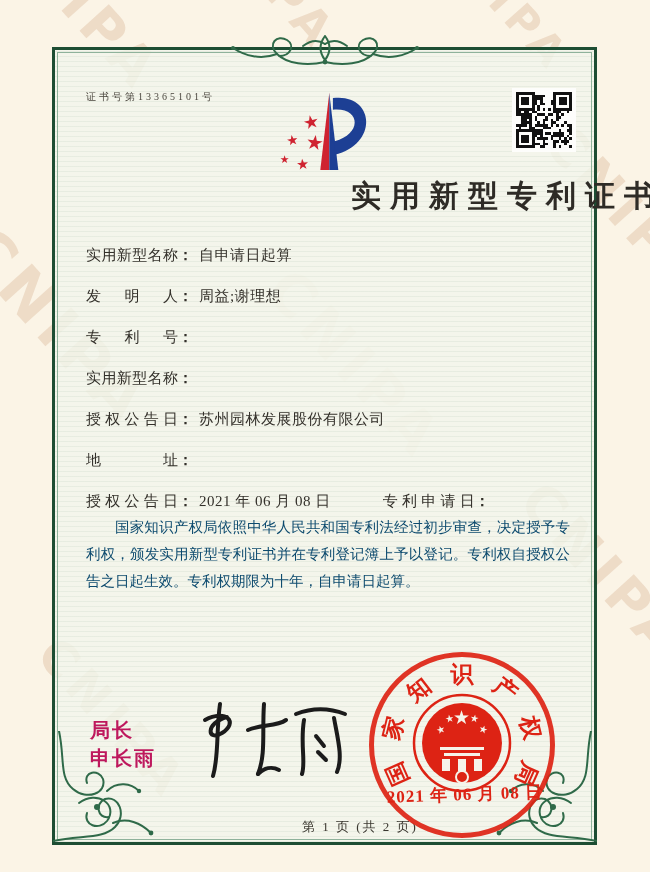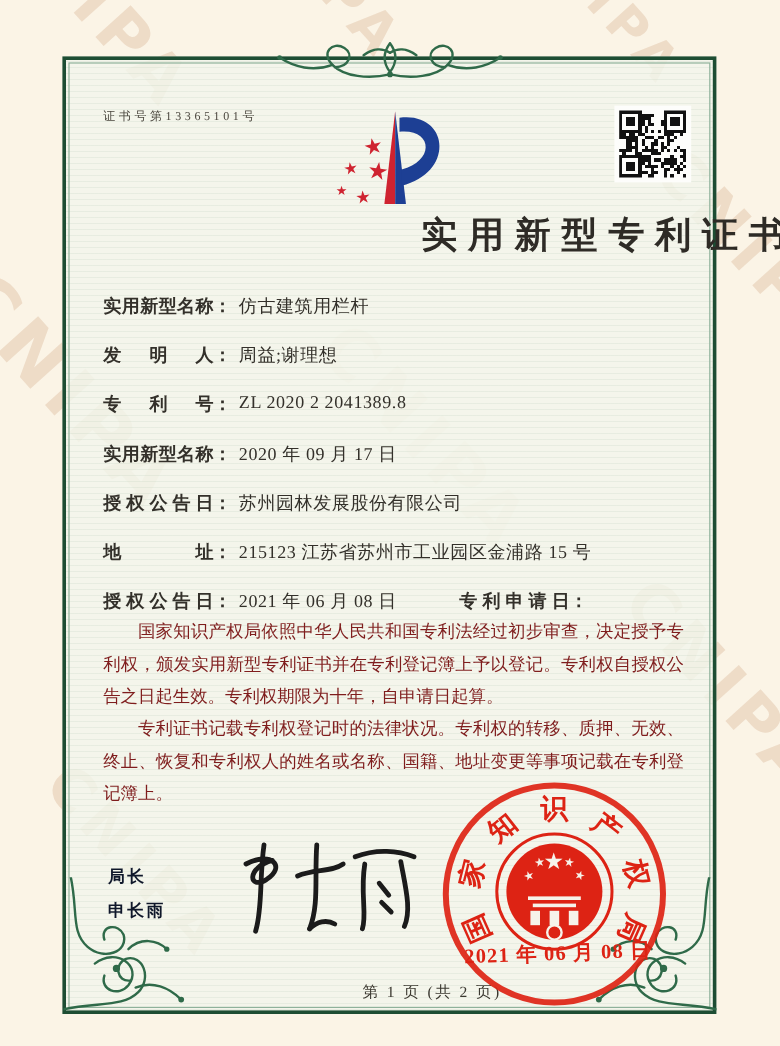--- a/index.html
+++ b/index.html
@@ -52,36 +52,36 @@
   }
   .title{
     position:absolute;left:13px;top:176px;width:100%;text-align:right;
     font-size:30px;font-weight:bold;letter-spacing:9px;color:#2e2b26;z-index:4;
   }
   
   .fields{position:absolute;left:86px;top:246px;width:482px;z-index:4;font-size:15px;}
   .row{height:41px;display:flex;align-items:flex-start;}
   .f-label{
     display:inline-block;width:92px;text-align:justify;text-align-last:justify;
-    color:#33302a;font-weight:bold;flex:0 0 92px;
+    color:#33302a;font-weight:normal;flex:0 0 92px;
   }
   .f-colon{font-weight:bold;margin-right:6px;}
   .f-value{letter-spacing:0.5px;}
   .grant-pair2{margin-left:52px;display:flex;}
   
   .paras{
     position:absolute;left:86px;top:514px;width:484px;z-index:4;
-    font-size:14.5px;line-height:1.86;text-align:justify;color:#7f1d1d;
+    font-size:14.5px;line-height:1.86;text-align:justify;color:#0c4a6e;
   }
   .paras p{margin:0;text-indent:2em;}
   
   .signer{
     position:absolute;left:90px;top:716px;z-index:4;
-    font-family:Liberation Sans, sans-serif;
-    font-size:14px;font-weight:bold;color:#0f172a;line-height:28px;letter-spacing:2px;
+    font-family:Liberation Serif, serif;
+    font-size:20px;font-weight:bold;color:#be185d;line-height:28px;letter-spacing:2px;
   }
   .signature{position:absolute;left:192px;top:686px;z-index:4;}
   
   .seal{
     position:absolute;left:369px;top:652px;width:186px;height:186px;border-radius:50%;
     border:5px solid rgba(221,35,20,0.92);box-sizing:border-box;z-index:5;
   }
   .seal-char{
     position:absolute;left:50%;top:50%;width:26px;height:26px;margin:-13px 0 0 -13px;
     text-align:center;font-size:23px;font-weight:bold;color:#dd2314;line-height:26px;
@@ -407,61 +407,57 @@
       <rect x="53.33333333333333" y="53.33333333333333" width="2.6666666666666665" height="2.6666666666666665" fill="#111"></rect>
     </svg>
 </div>
 
 <div class="title">实用新型专利证书</div>
 
 <div class="fields">
   <div class="row">
     <span class="f-label">实用新型名称</span>
       <span class="f-colon">：</span>
-      <span class="f-value">仿古建筑用栏杆</span>
+      <span class="f-value">自申请日起算</span>
   </div>
   <div class="row">
     <span class="f-label">发明人</span>
       <span class="f-colon">：</span>
       <span class="f-value">周益;谢理想</span>
   </div>
   <div class="row">
     <span class="f-label">专利号</span>
       <span class="f-colon">：</span>
-      <span class="f-value">ZL 2020 2 2041389.8</span>
   </div>
   <div class="row">
     <span class="f-label">实用新型名称</span>
       <span class="f-colon">：</span>
-      <span class="f-value">2020 年 09 月 17 日</span>
   </div>
   <div class="row">
     <span class="f-label">授权公告日</span>
       <span class="f-colon">：</span>
       <span class="f-value">苏州园林发展股份有限公司</span>
   </div>
   <div class="row">
     <span class="f-label">地址</span>
       <span class="f-colon">：</span>
-      <span class="f-value">215123 江苏省苏州市工业园区金浦路 15 号</span>
   </div>
   <div class="row">
     <span class="f-label">授权公告日</span>
       <span class="f-colon">：</span>
       <span class="f-value">2021 年 06 月 08 日</span>
     <span class="grant-pair2">
       <span class="f-label">专利申请日</span>
         <span class="f-colon">：</span>
     </span>
   </div>
 </div>
 
 <div class="paras">
   <p>国家知识产权局依照中华人民共和国专利法经过初步审查，决定授予专利权，颁发实用新型专利证书并在专利登记簿上予以登记。专利权自授权公告之日起生效。专利权期限为十年，自申请日起算。</p>
-  <p>专利证书记载专利权登记时的法律状况。专利权的转移、质押、无效、终止、恢复和专利权人的姓名或名称、国籍、地址变更等事项记载在专利登记簿上。</p>
 </div>
 
 <div class="signer">
   <div>局长</div>
   <div>申长雨</div>
 </div>
 
 <svg class="signature" width="165" height="100" viewBox="0 0 165 100">
   <g stroke="#1b1b1b" stroke-width="4" fill="none" stroke-linecap="round" stroke-linejoin="round">
     <path d="M28,18 C24,46 27,70 21,90"></path>

